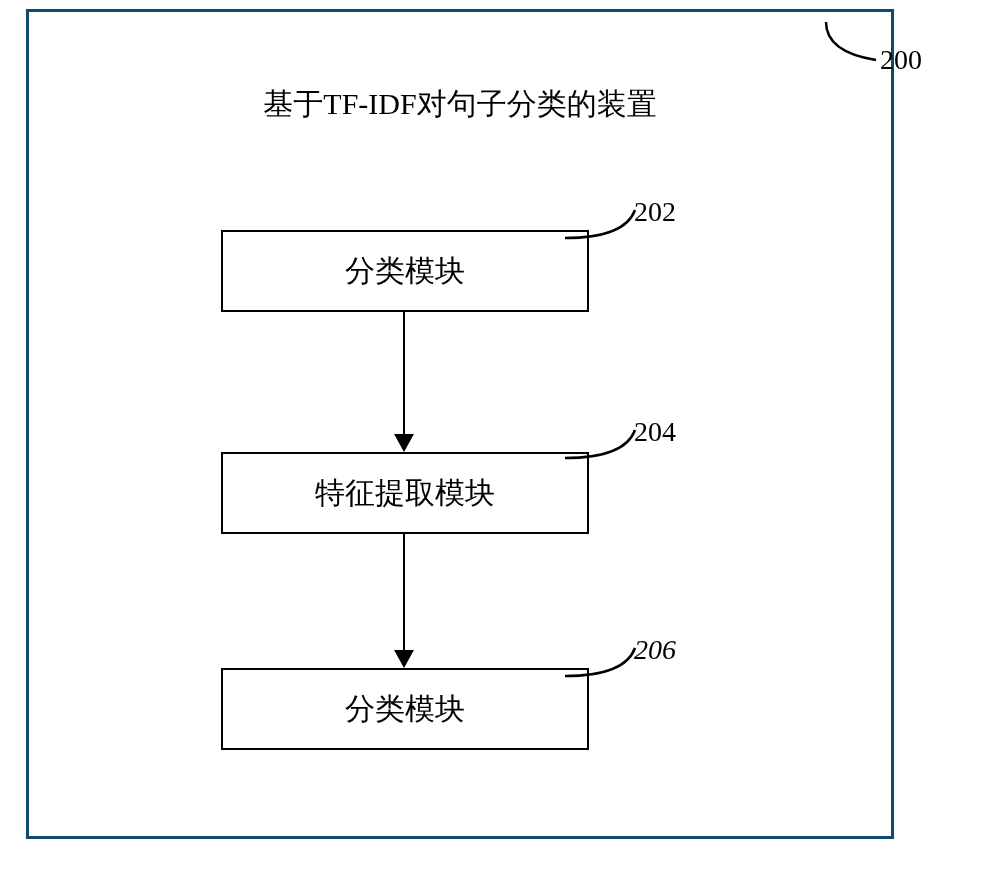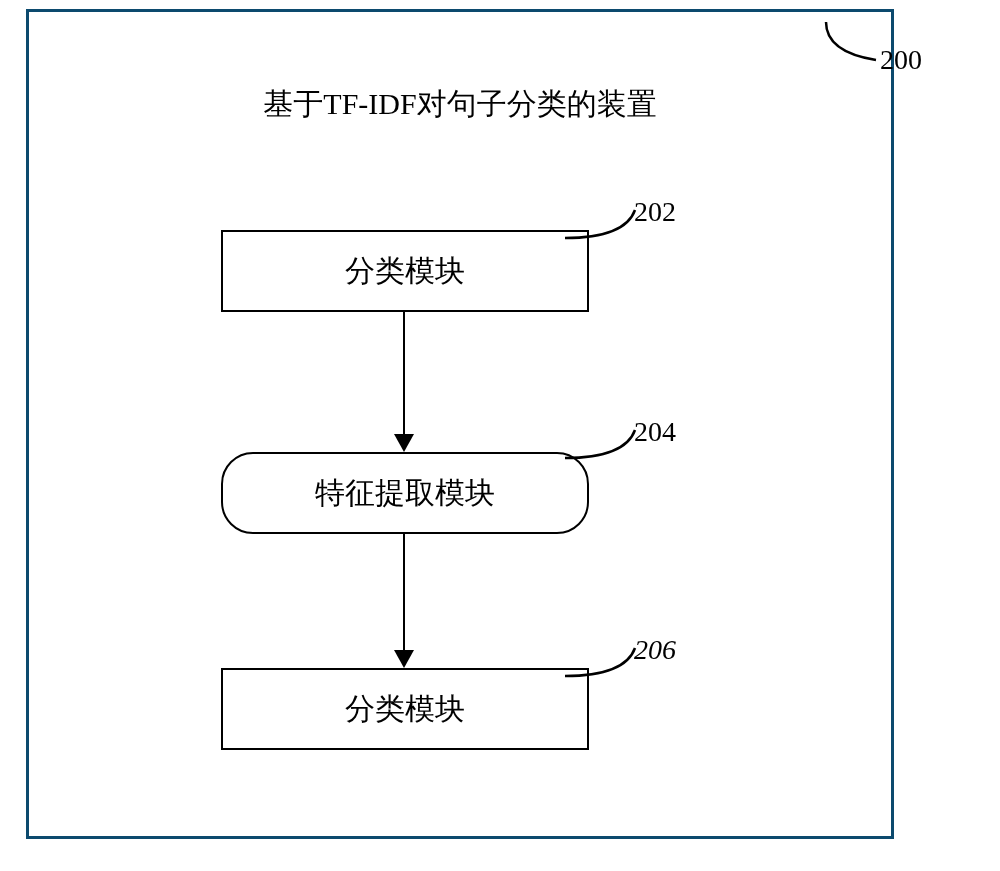--- a/index.html
+++ b/index.html
@@ -38,21 +38,21 @@
       height: 82px;
       border: 2px solid #000;
       background: #fff;
       display: flex;
       align-items: center;
       justify-content: center;
       font-size: 30px;
       color: #000;
     }
     .module-1 { left: 192px; top: 218px; }
-    .module-2 { left: 192px; top: 440px; border-radius: 32px; }
+    .module-2 { left: 192px; top: 440px; }
     .module-3 { left: 192px; top: 656px; text-align: right; }
     .arrow {
       position: absolute;
       left: 374px;
       width: 2px;
     }
     .arrow-line {
       width: 2px;
       background: #000;
     }

